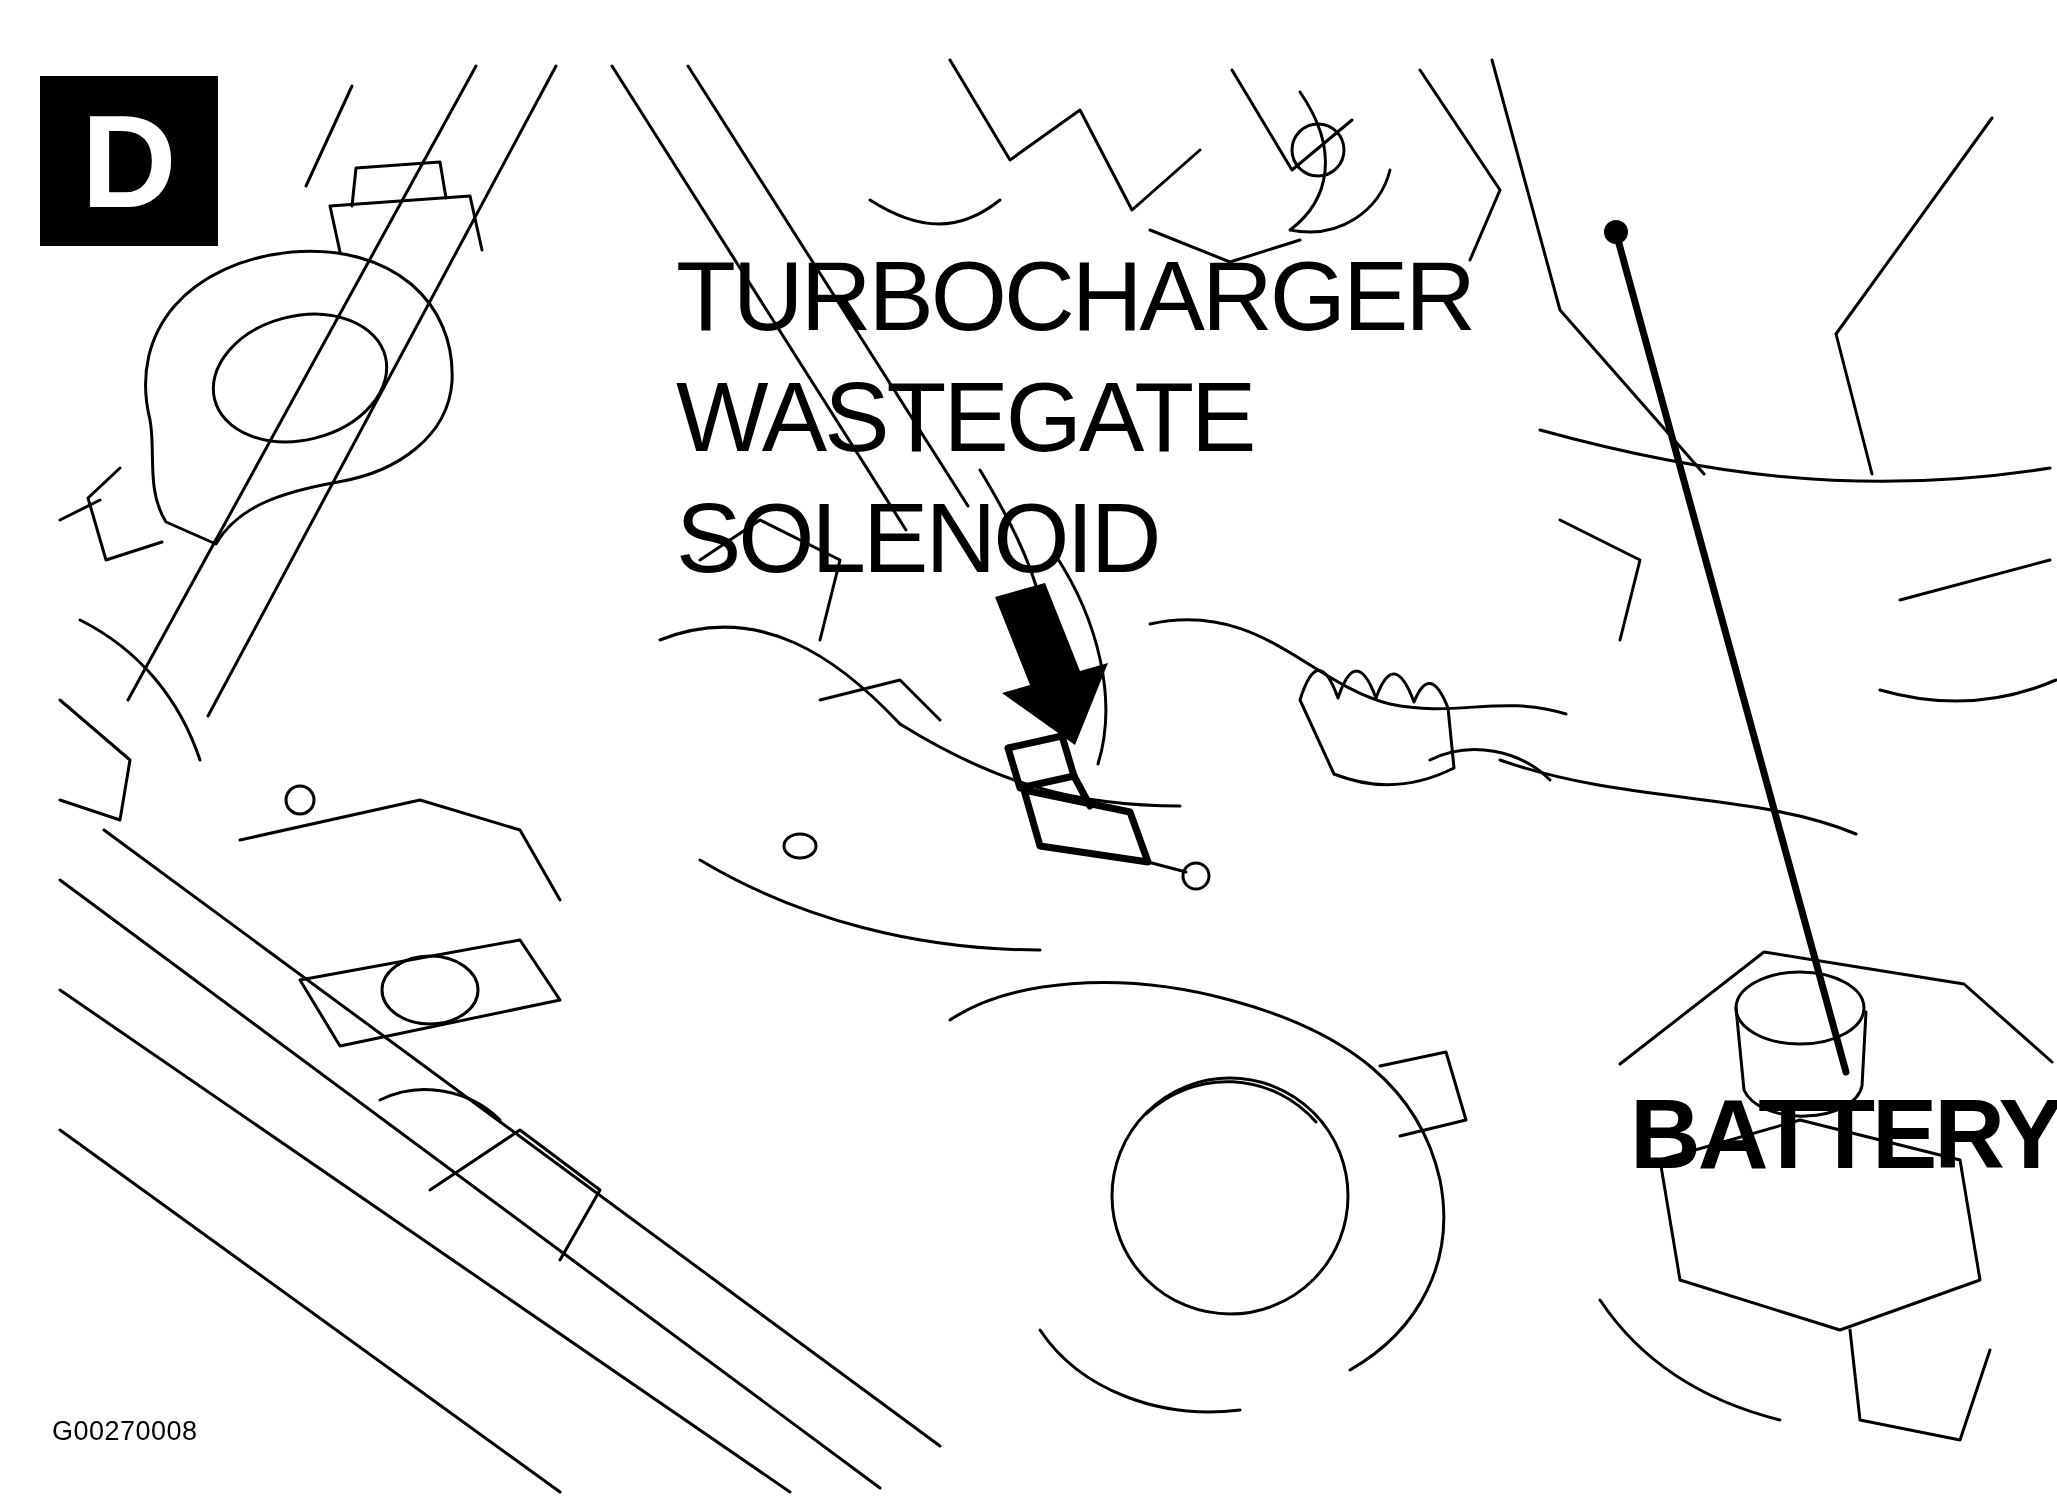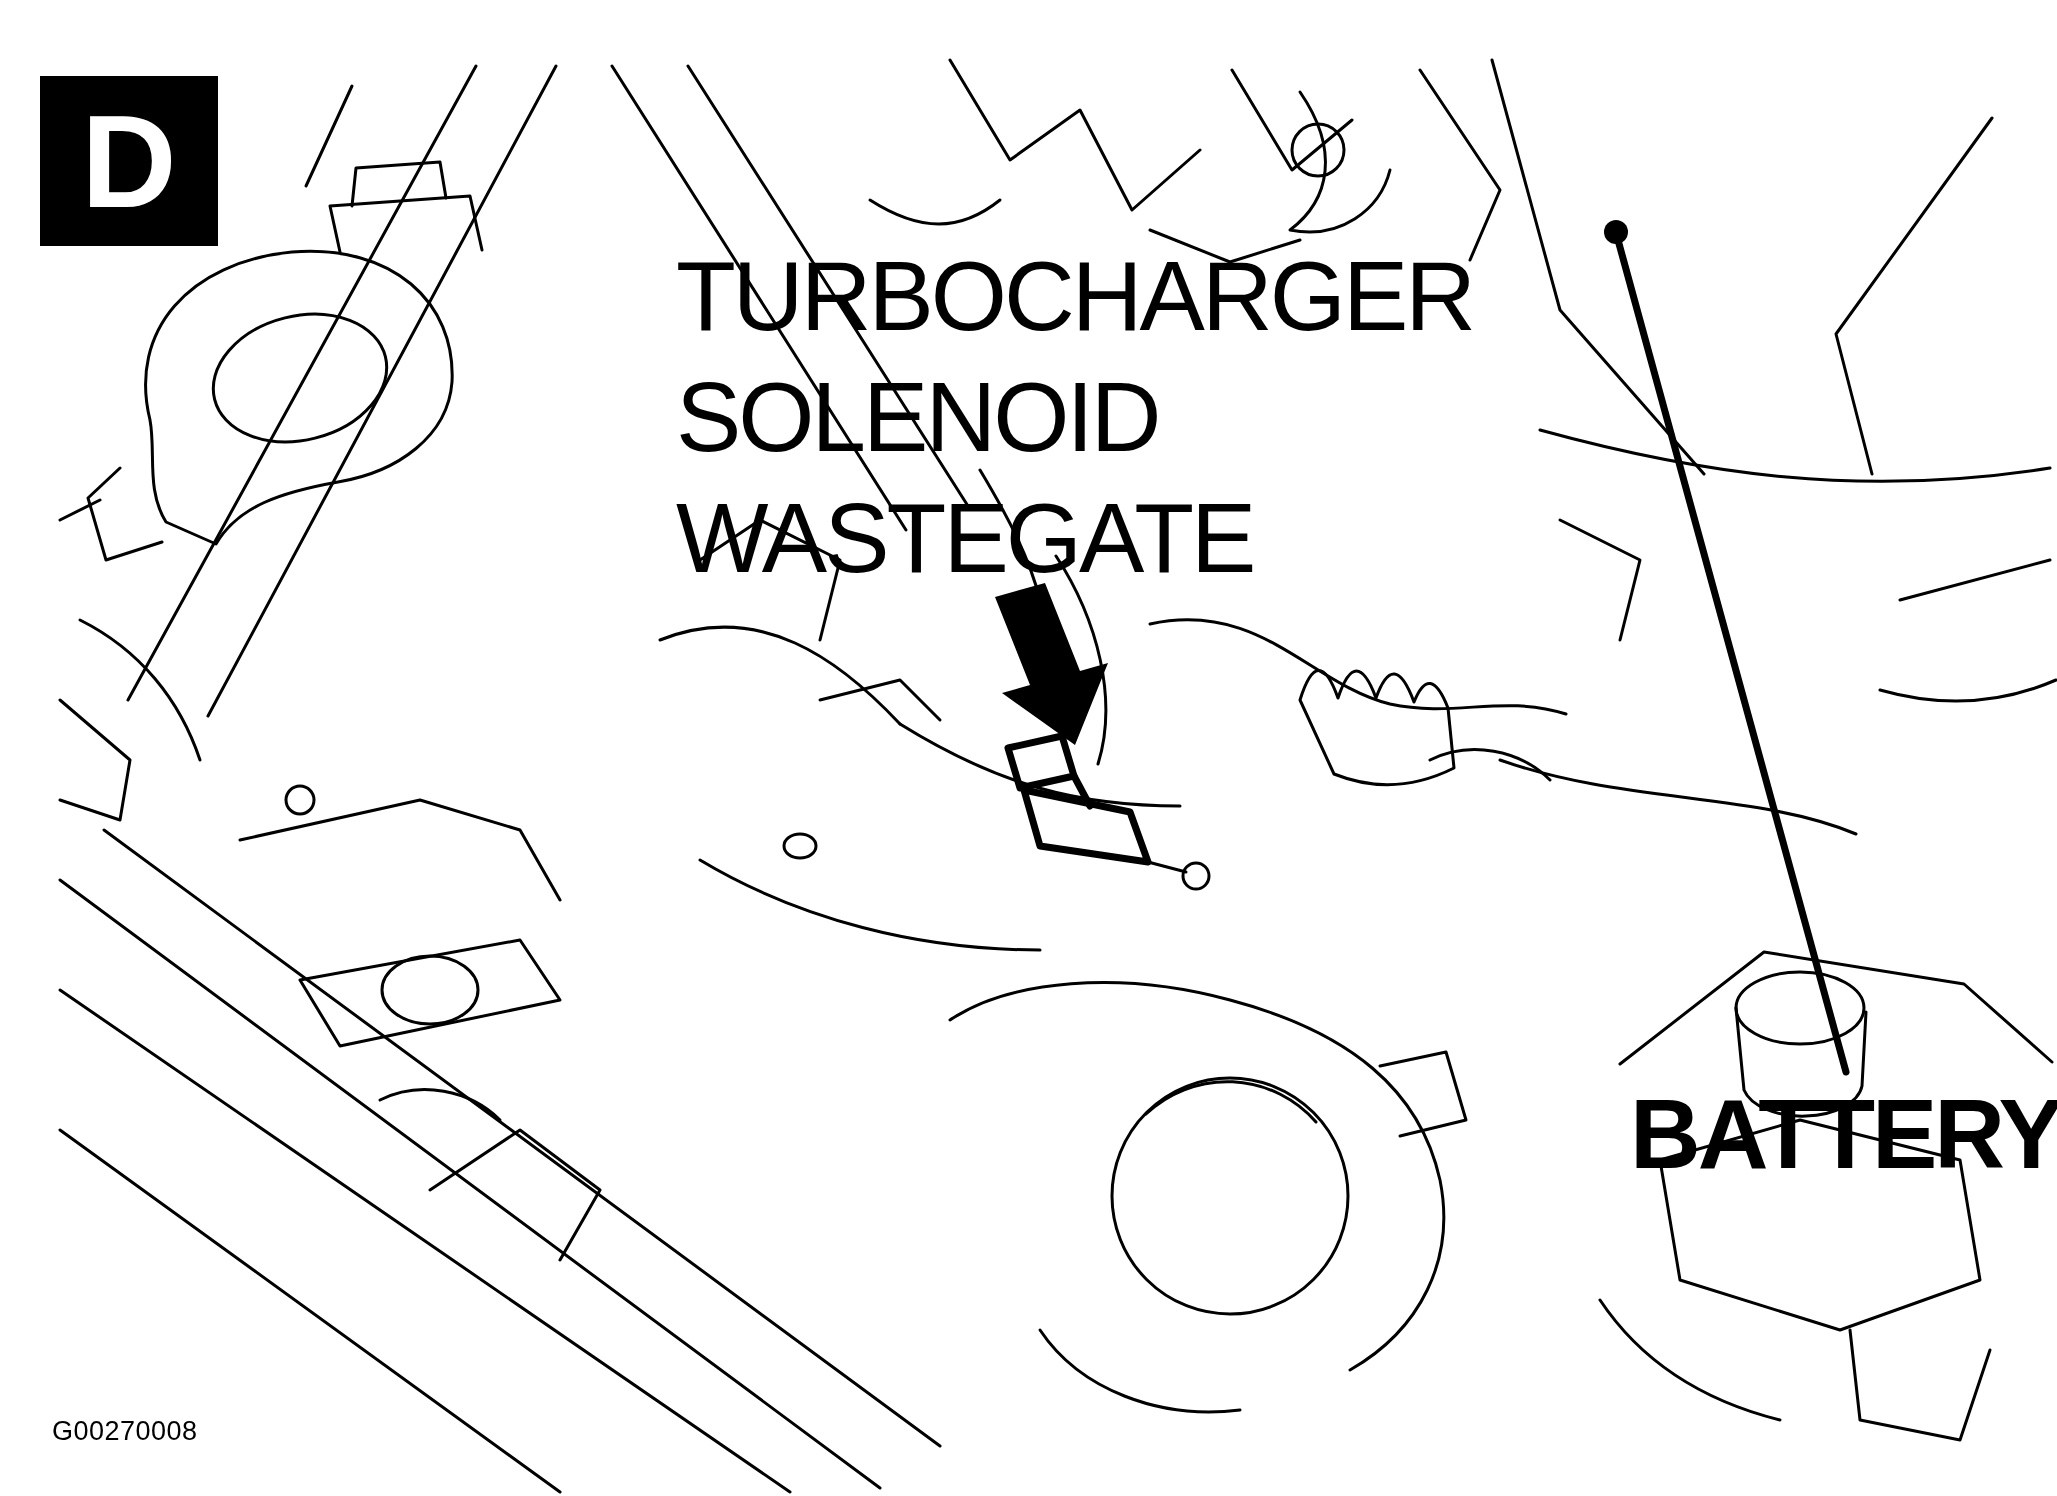--- a/index.html
+++ b/index.html
@@ -149,21 +149,21 @@
 
     <polygon class="fillink" points="995,597 1030,685 1002,693 1075,745 1108,663 1080,671 1045,583"></polygon>
   </svg>
 
   <div class="panel-letter">
     <span>D</span>
   </div>
 
   <div class="solenoid-label">
     <div>TURBOCHARGER</div>
+    <div>WASTEGATE</div>
     <div>SOLENOID</div>
-    <div>WASTEGATE</div>
   </div>
 
   <div class="battery-label">BATTERY</div>
 
   <div class="figure-id">G00270008</div>
 
 </div>
 
 </body></html>

